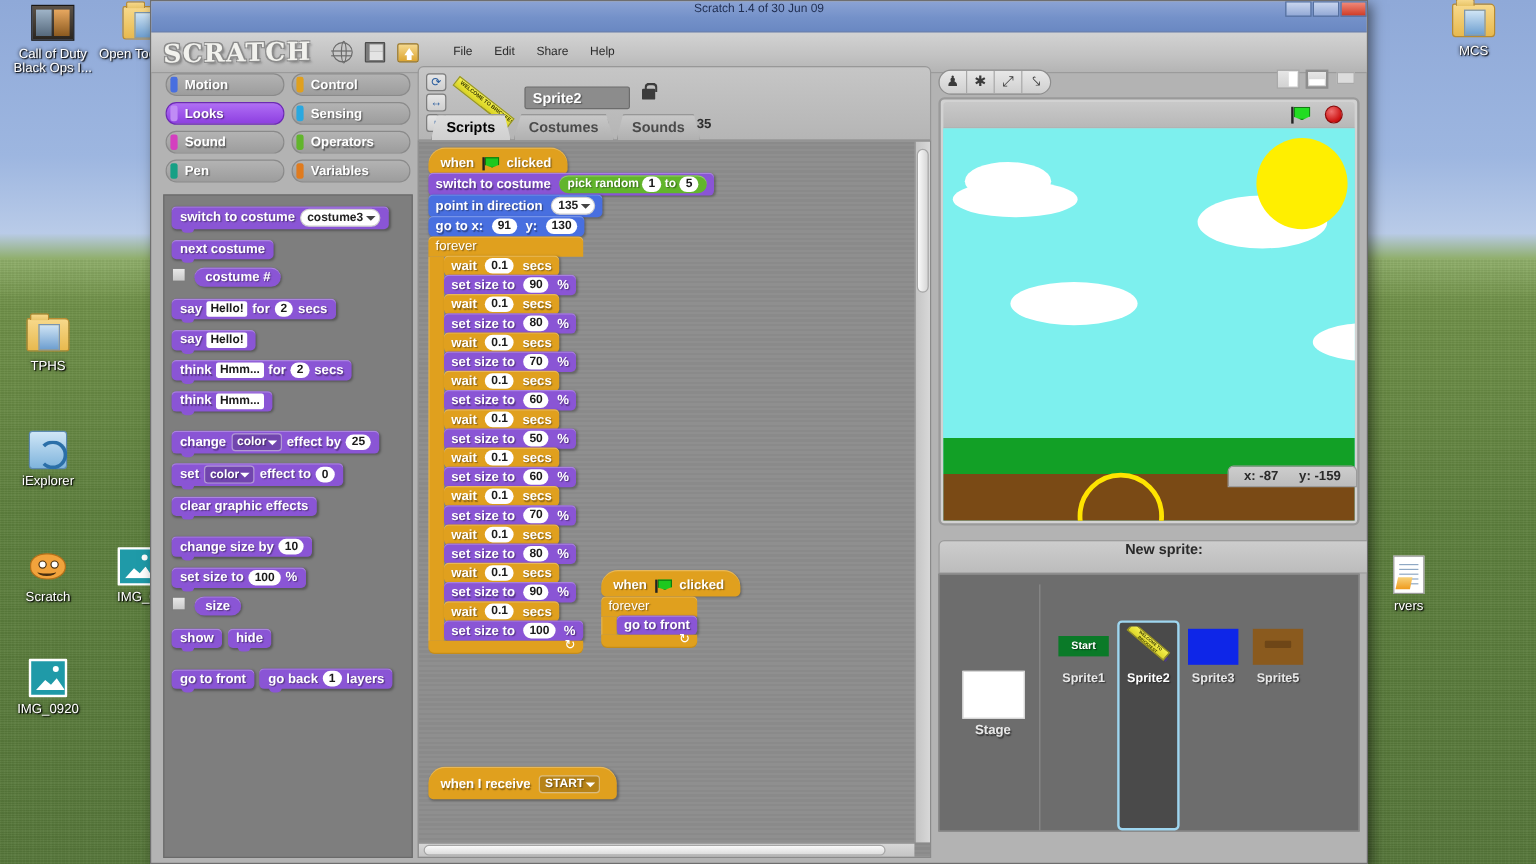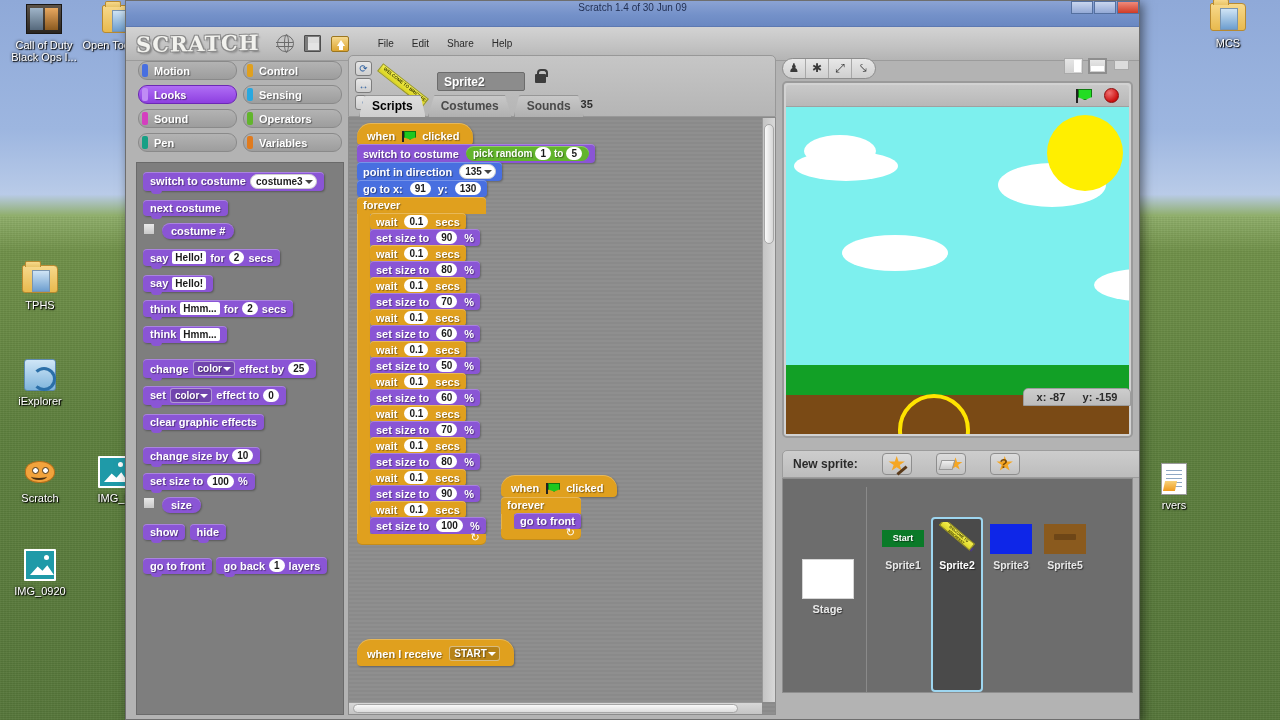--- a/index.html
+++ b/index.html
@@ -330,21 +330,21 @@
     display: flex; align-items: center; gap: 7px;
     font-size: 11px; font-weight: bold; color: #fff;
     text-shadow: 1px 1px 1px rgba(0,0,0,.4);
     padding: 2px 6px; border-radius: 4px; position: relative;
     margin-top: -1px; white-space: nowrap;
     box-shadow: inset 0 1px 0 rgba(255,255,255,.26), 1px 1px 2px rgba(0,0,0,.28);
     width: fit-content;
   }
   .c-wrap { position: relative; width: fit-content; }
   .c-head {
-    background:#e0a01e; color:#fff; font-size:11px; font-weight:bold;
+    background:#e0a01e; color:#fff; font-size:11px; font-weight:normal;
     padding: 2px 14px 3px 6px; border-radius: 4px 4px 0 0;
     text-shadow: 1px 1px 1px rgba(0,0,0,.4);
     box-shadow: inset 0 1px 0 rgba(255,255,255,.26);
   }
   .c-body { display:flex; }
   .c-left { width: 13px; background:#e0a01e; flex: none; box-shadow: inset 1px 0 0 rgba(255,255,255,.2); }
   .c-inner { padding: 0; }
   .c-foot {
     background:#e0a01e; height: 11px; border-radius: 0 0 5px 5px; position: relative;
     box-shadow: inset 0 -1px 0 rgba(0,0,0,.12);
@@ -445,21 +445,21 @@
     background: linear-gradient(#cdcdcd,#bcbcbc); border:1px solid #9c9c9c;
     border-radius: 5px 5px 0 0;
     font-size: 11px; font-weight: bold; color:#2a2a2a;
     display:flex; align-items:center; justify-content: space-around; padding: 0 4px;
     z-index: 5;
   }
   #newsprite-bar {
     margin-top: 12px; height: 28px; background: linear-gradient(#cdcdcd,#bcbcbc);
     border: 1px solid #9c9c9c; border-radius: 5px 5px 0 0;
     display: flex; align-items:center; padding-left: 10px; gap: 24px;
-    position: relative; width: 366px;
+    position: relative; width: 366px; flex-direction: column;
   }
   #newsprite-bar .lbl { font-size: 12px; font-weight: bold; color: #2a2a2a; }
   .ns-btn {
     width: 30px; height: 22px; border: 1px solid #8e8e8e; border-radius: 4px;
     background: linear-gradient(#dcdcdc,#c2c2c2); position: relative; cursor:pointer;
     display:flex; align-items:center; justify-content:center;
   }
   .star {
     width: 17px; height: 16px; background: #f5a623;
     clip-path: polygon(50% 0%, 61% 35%, 98% 35%, 68% 57%, 79% 91%, 50% 70%, 21% 91%, 32% 57%, 2% 35%, 39% 35%);

